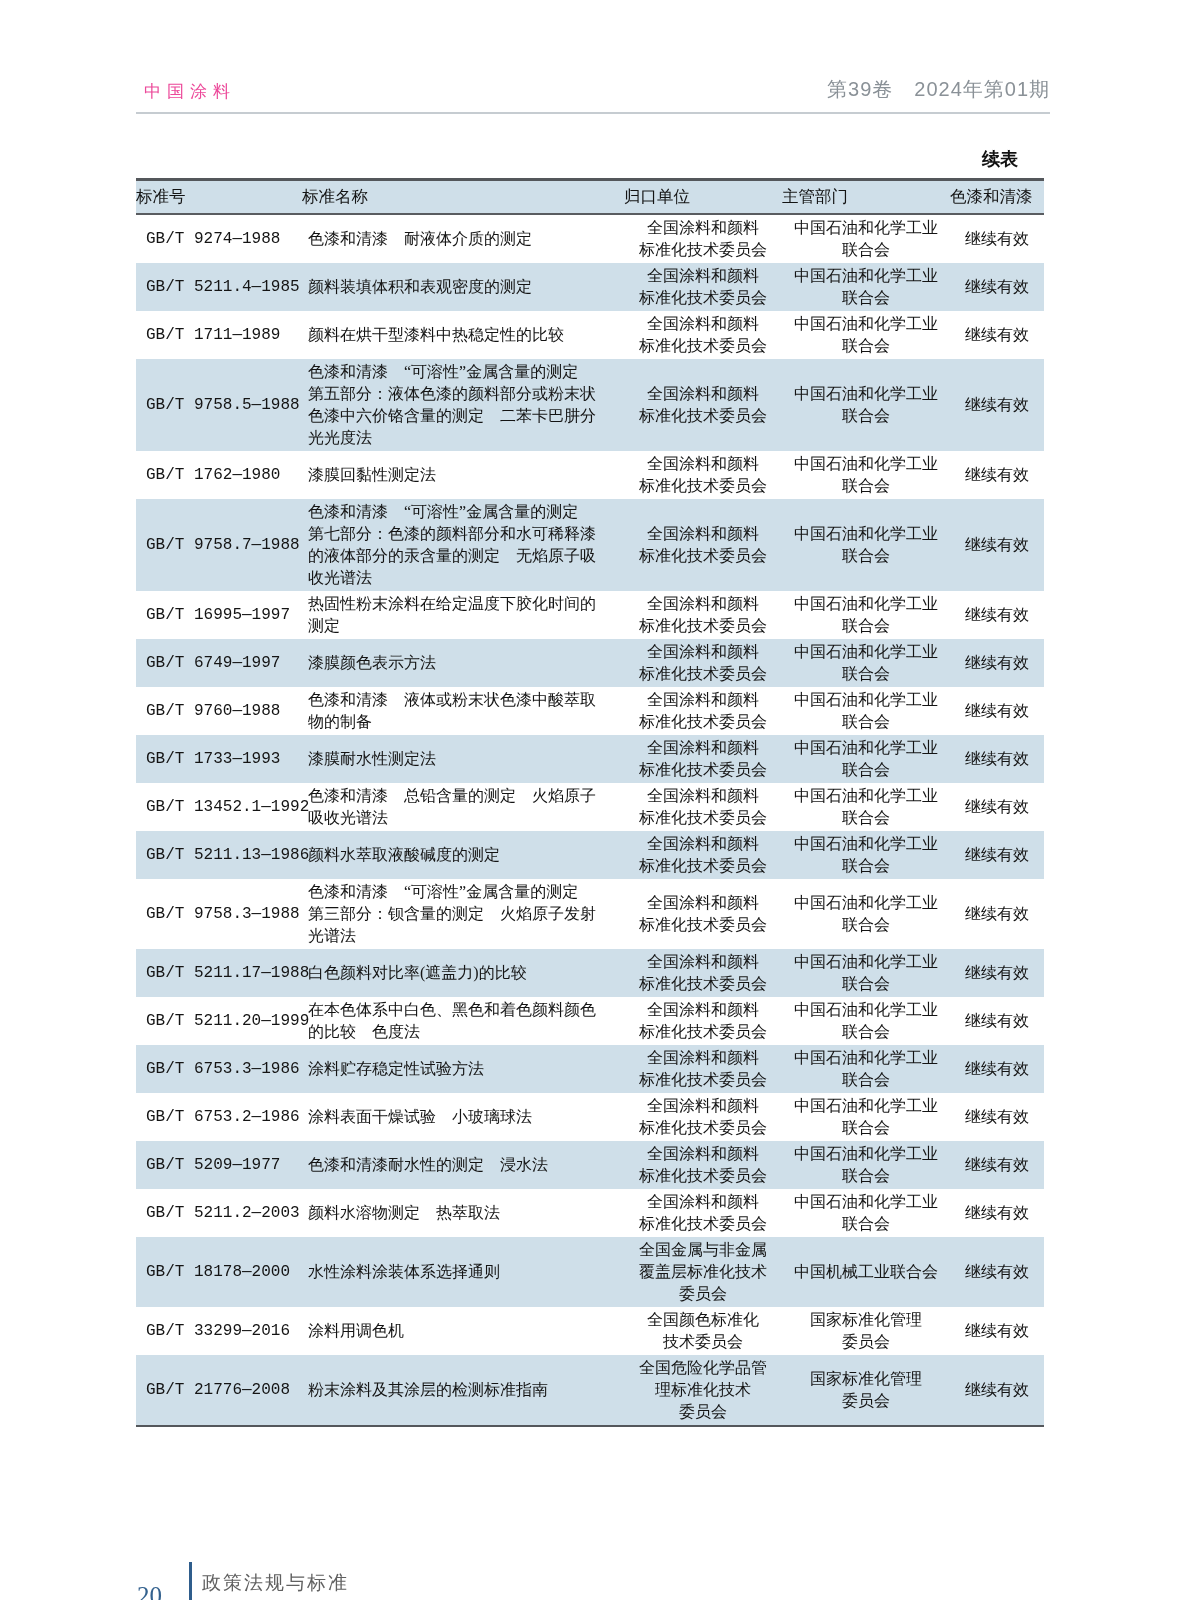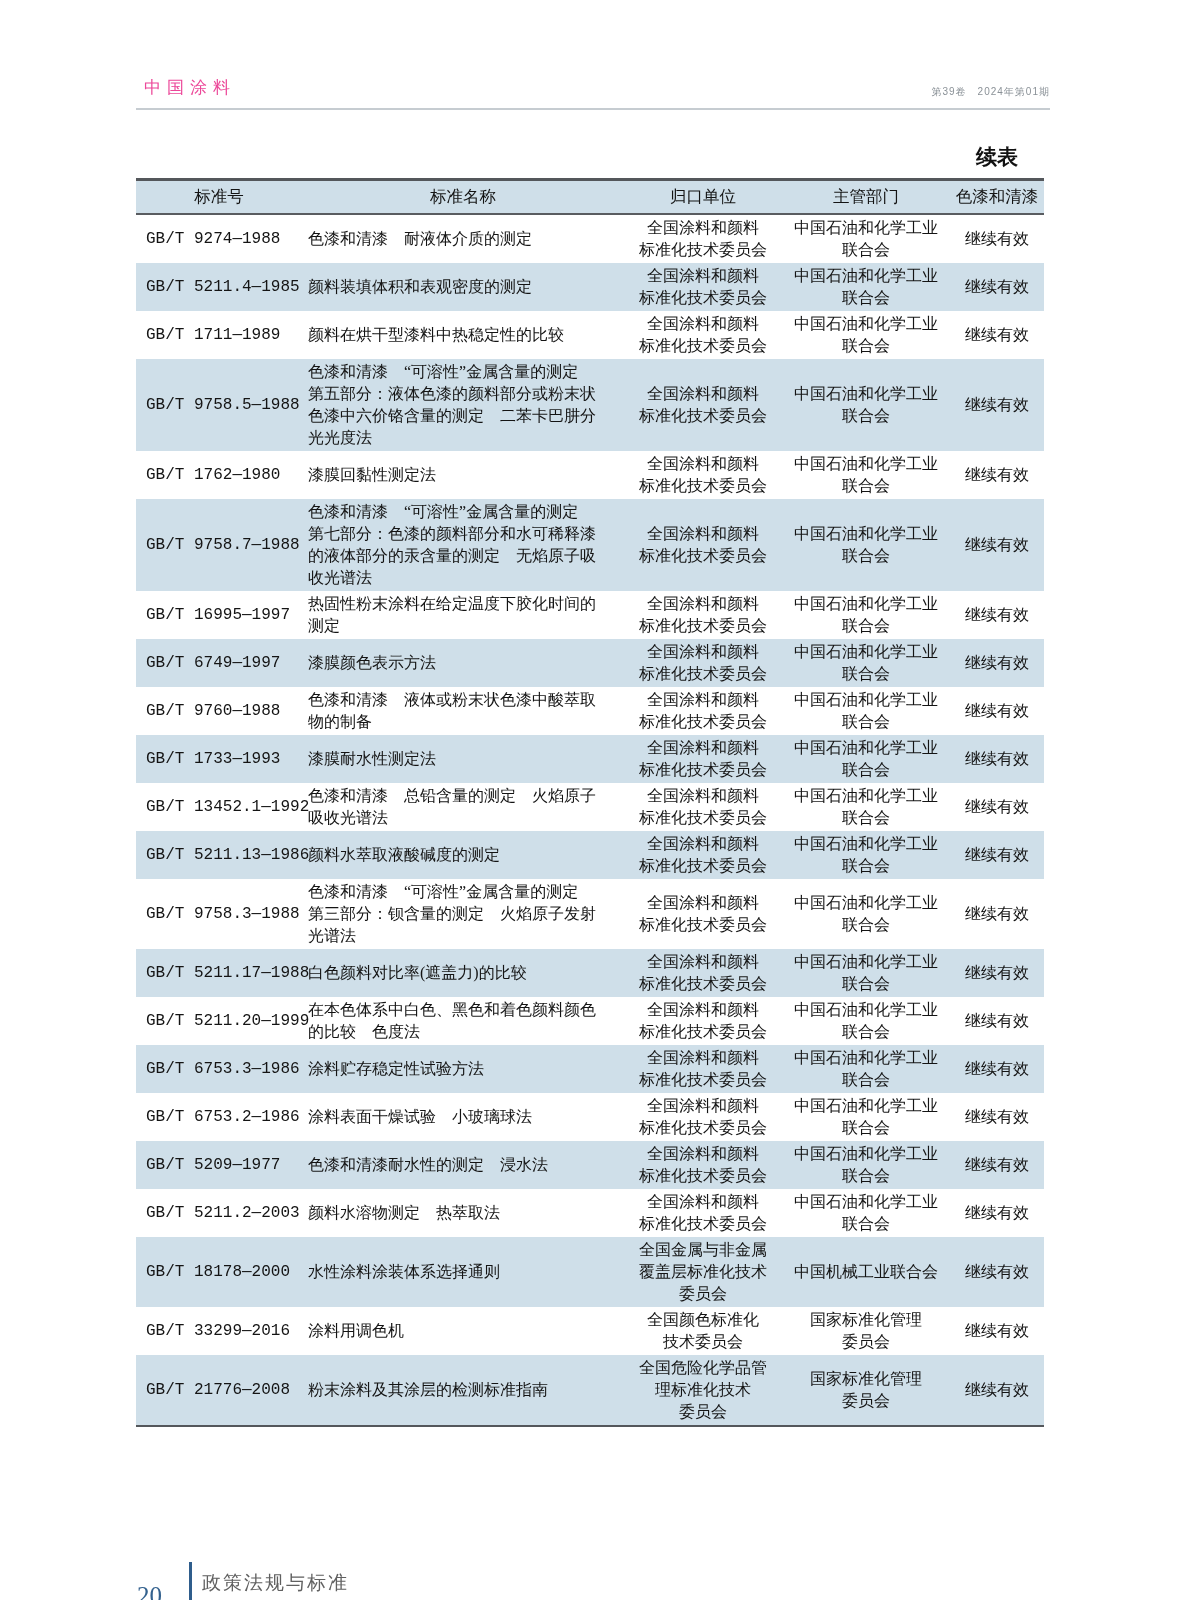--- a/index.html
+++ b/index.html
@@ -18,29 +18,29 @@
     margin: 76px 137px 0 136px;
     display: flex; justify-content: space-between; align-items: flex-end;
     padding-bottom: 9px;
     border-bottom: 2px solid #c6ccd1;
     font-family: "Liberation Sans", sans-serif;
   }
   .journal-name {
     font-size: 17px; color: #ec4899; letter-spacing: 6px; margin-left: 8px;
   }
   .volume-issue {
-    font-size: 10px; color: #8a9197; letter-spacing: 1px;
+    font-size: 20px; color: #8a9197; letter-spacing: 1px;
   }
 
   
   .table-note {
     width: 908px; margin: 33px 0 7px 136px;
     text-align: right; padding-right: 26px; box-sizing: border-box;
     font-family: "Liberation Sans", sans-serif;
-    font-weight: bold; font-size: 21px; color: #111;
+    font-weight: bold; font-size: 18px; color: #111;
   }
 
   
   table.standards {
     margin-left: 136px;
     width: 908px; table-layout: fixed;
     border-collapse: collapse;
     border-top: 3px solid #54575b;
     border-bottom: 2px solid #54575b;
     font-size: 16px;
@@ -50,21 +50,21 @@
   col.c3 { width: 158px; }
   col.c4 { width: 168px; }
   col.c5 { width: 94px; }
 
   thead tr {
     background: #cfdfe9;
     border-bottom: 2px solid #595c60;
   }
   thead th {
     font-weight: normal; font-size: 16.5px;
-    padding: 5px 0 5px 0; text-align: center;
+    padding: 5px 0 5px 0; text-align: left;
     color: #141414;
   }
   tbody td {
     line-height: 22px;
     padding: 2px 4px;
     vertical-align: middle;
     text-align: center;
     white-space: pre-line;
     color: #141414;
   }

